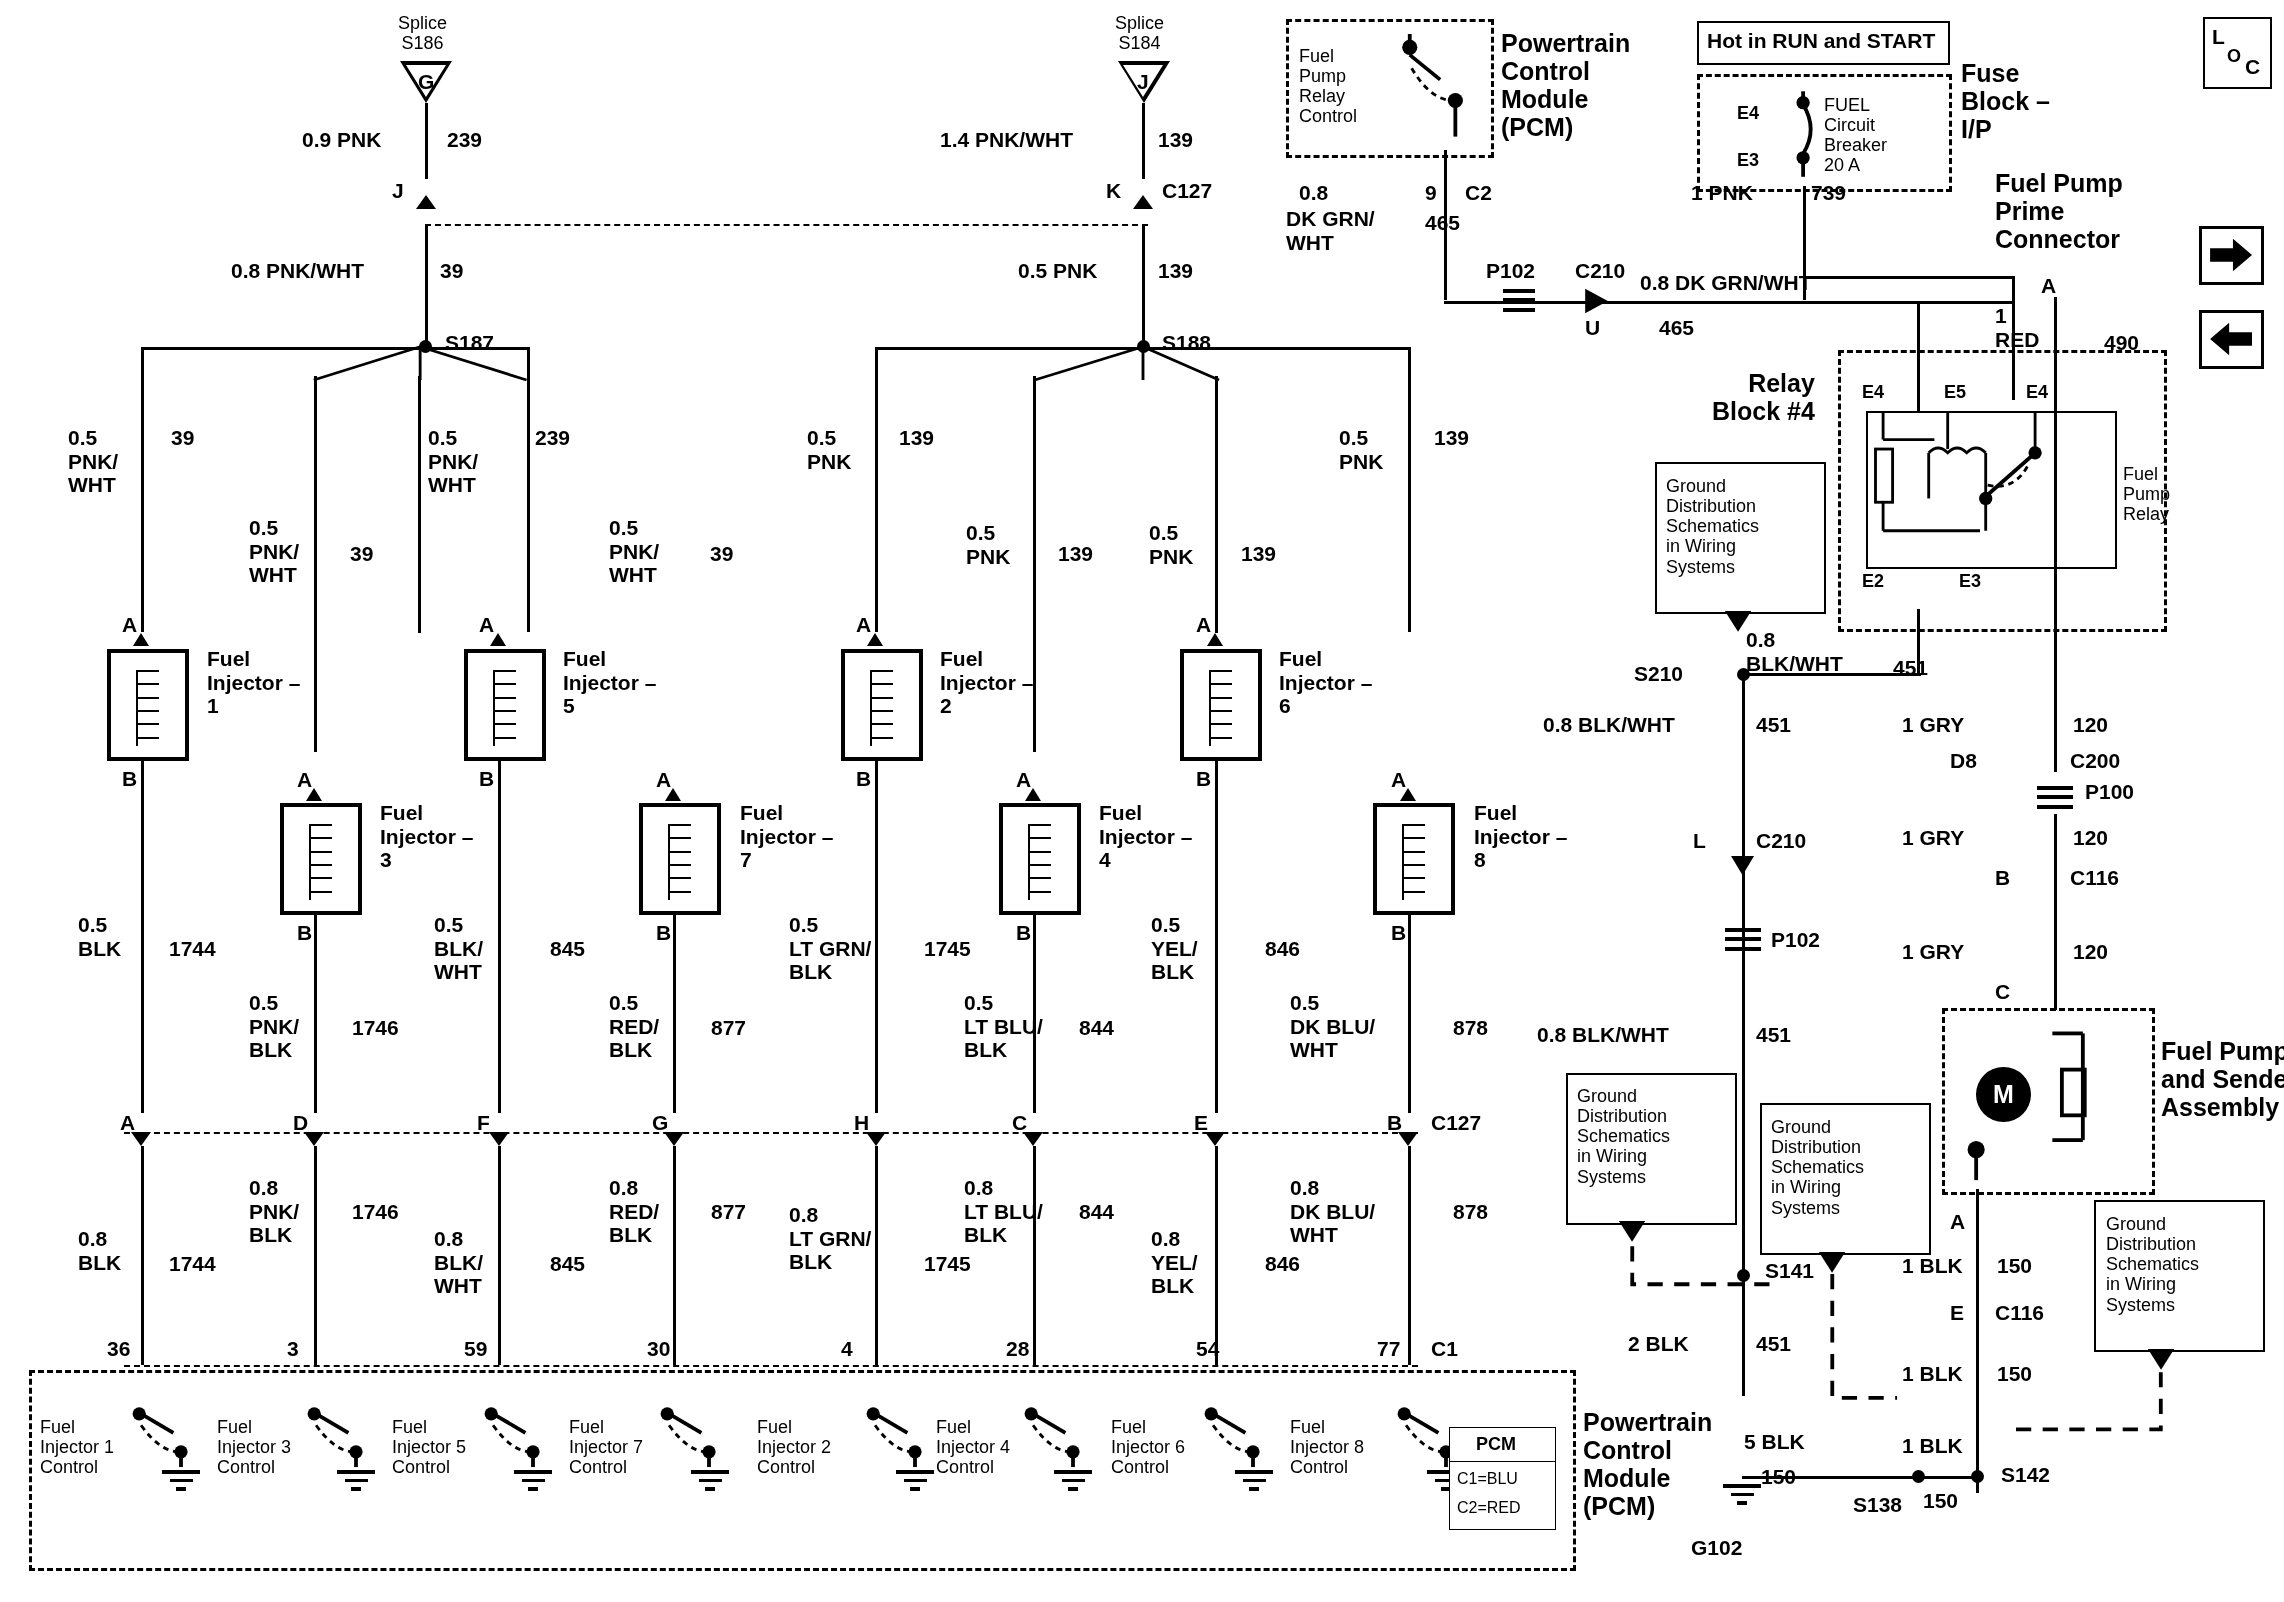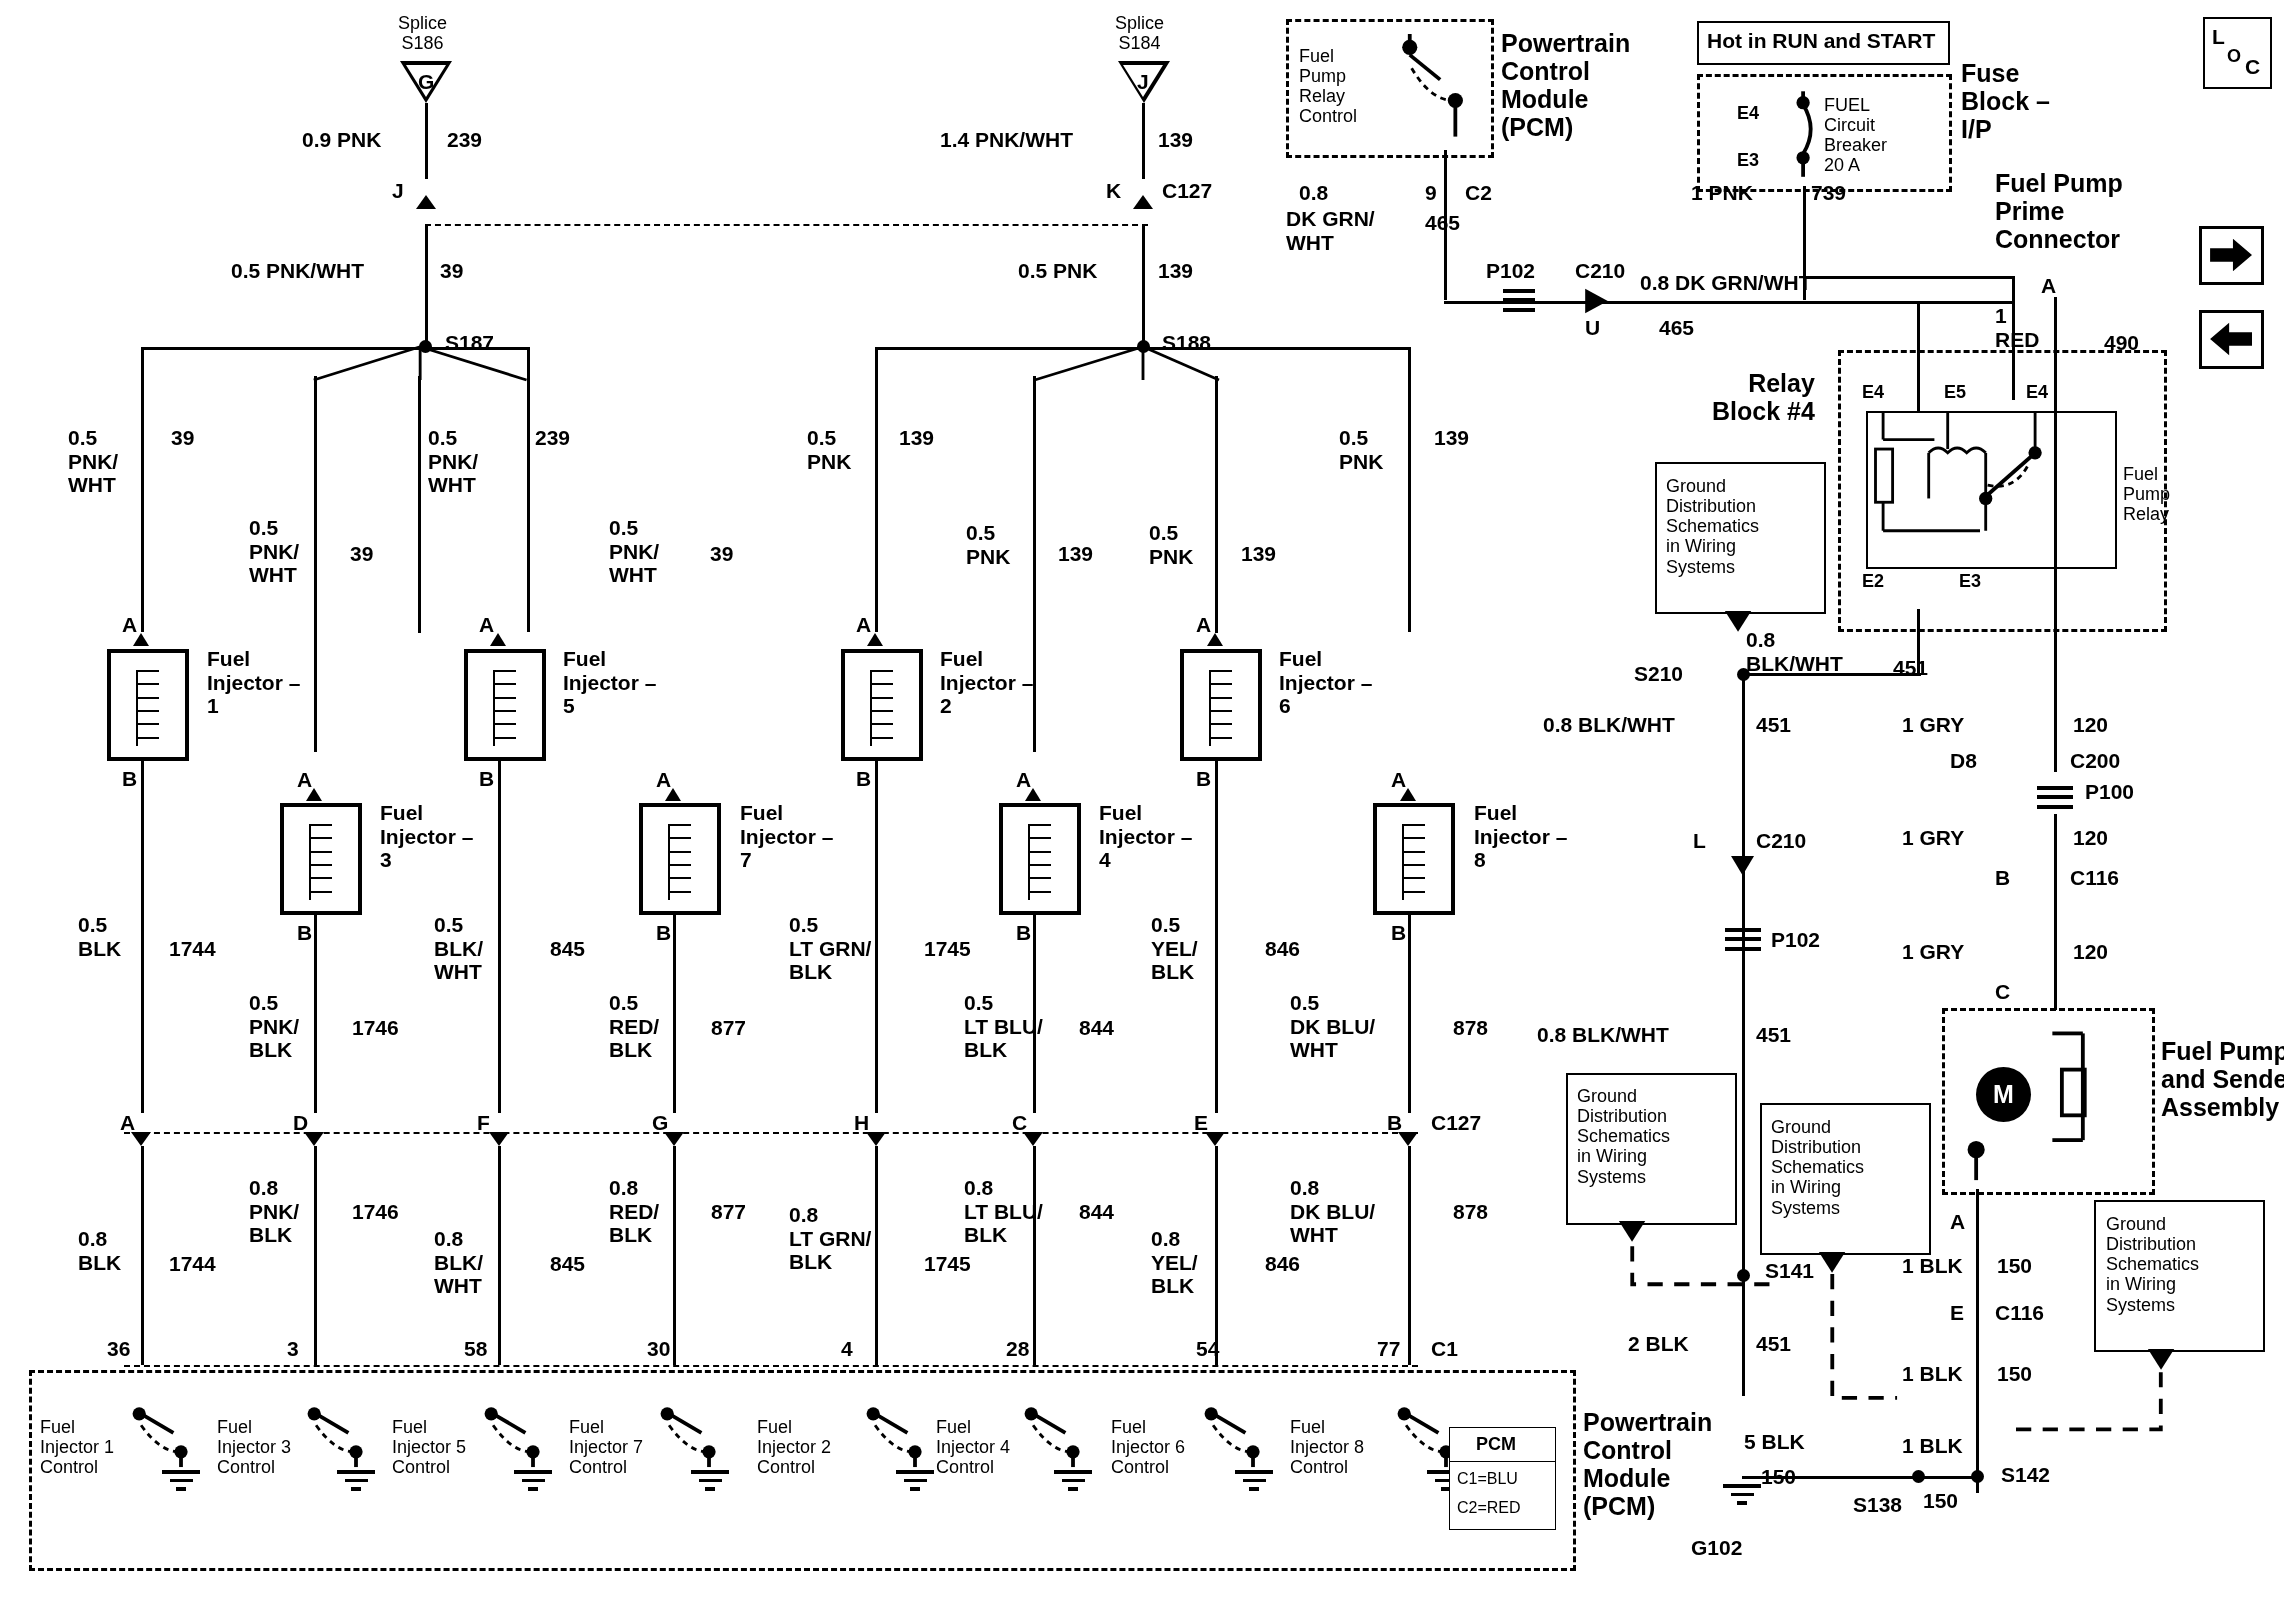--- a/index.html
+++ b/index.html
@@ -162,21 +162,21 @@
   <div class="wire vw" style="left:425px; top:103px; height:76px;"></div>
   <div class="lbl b" style="left:302px; top:128px;">0.9 PNK</div>
   <div class="lbl b" style="left:447px; top:128px;">239</div>
 
   <div class="lbl b" style="left:392px; top:179px;">J</div>
   <div class="connector" style="left:416px; top:195px;"></div>
 
   <div class="dashline" style="left:425px; top:224px; width:723px;"></div>
 
   <div class="wire vw" style="left:425px; top:224px; height:122px;"></div>
-  <div class="lbl b" style="left:231px; top:259px;">0.5 PNK/WHT</div>
+  <div class="lbl b" style="left:231px; top:259px;">0.8 PNK/WHT</div>
   <div class="lbl b" style="left:440px; top:259px;">39</div>
 
   <div class="dot" style="left:419px; top:340px;"></div>
   <div class="lbl b" style="left:445px; top:331px;">S187</div>
 
   <div class="wire hw" style="left:141px; top:347px; width:386px;"></div>
 
   <div class="wire vw" style="left:141px; top:347px; height:285px;"></div>
   <div class="wire vw" style="left:527px; top:347px; height:285px;"></div>
 
@@ -305,21 +305,21 @@
 BLK/
 WHT</div>
   <div class="lbl b" style="left:550px; top:937px;">845</div>
   <div class="lbl b" style="left:477px; top:1111px;">F</div>
   <div class="connector-dn" style="left:489px; top:1132px;"></div>
   <div class="wire vw" style="left:498px; top:1146px; height:219px;"></div>
   <div class="lbl b" style="left:434px; top:1227px;">0.8
 BLK/
 WHT</div>
   <div class="lbl b" style="left:550px; top:1252px;">845</div>
-  <div class="lbl b" style="left:464px; top:1337px;">58</div>
+  <div class="lbl b" style="left:464px; top:1337px;">59</div>
 
   <div class="lbl b" style="left:856px; top:613px;">A</div>
   <div class="arrow-up" style="position:absolute; left:876px; top:633px;"></div>
   <div class="injector" style="left:841px; top:649px;">
     <div class="coil">
         <i style="top:0"></i>
         <i style="top:13.3px"></i>
         <i style="top:27px"></i>
         <i style="top:40px"></i>
         <i style="top:53px"></i>

